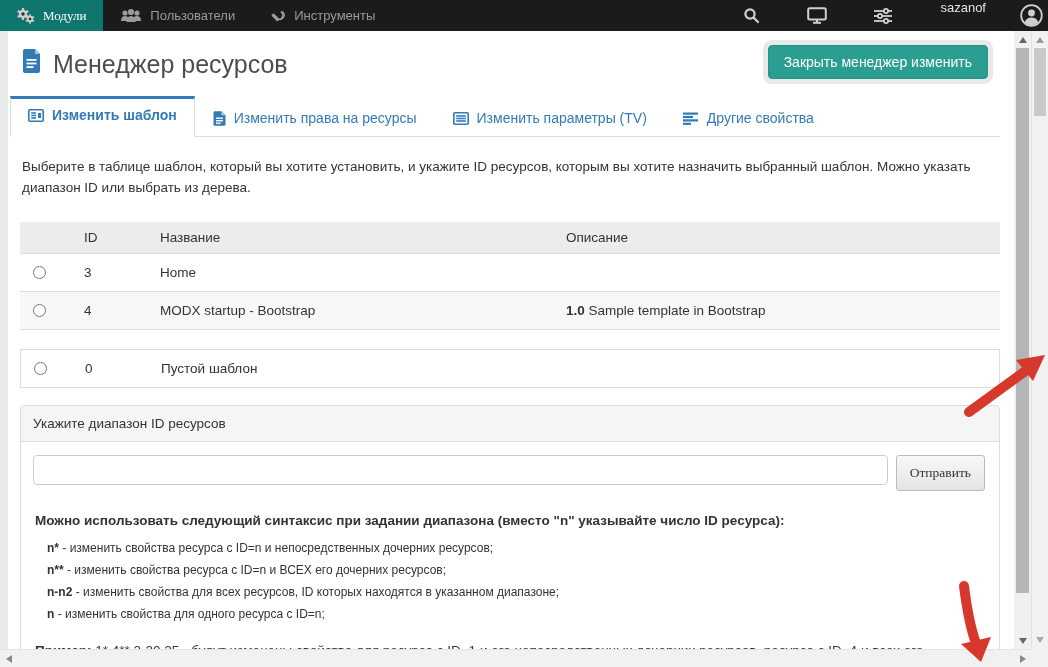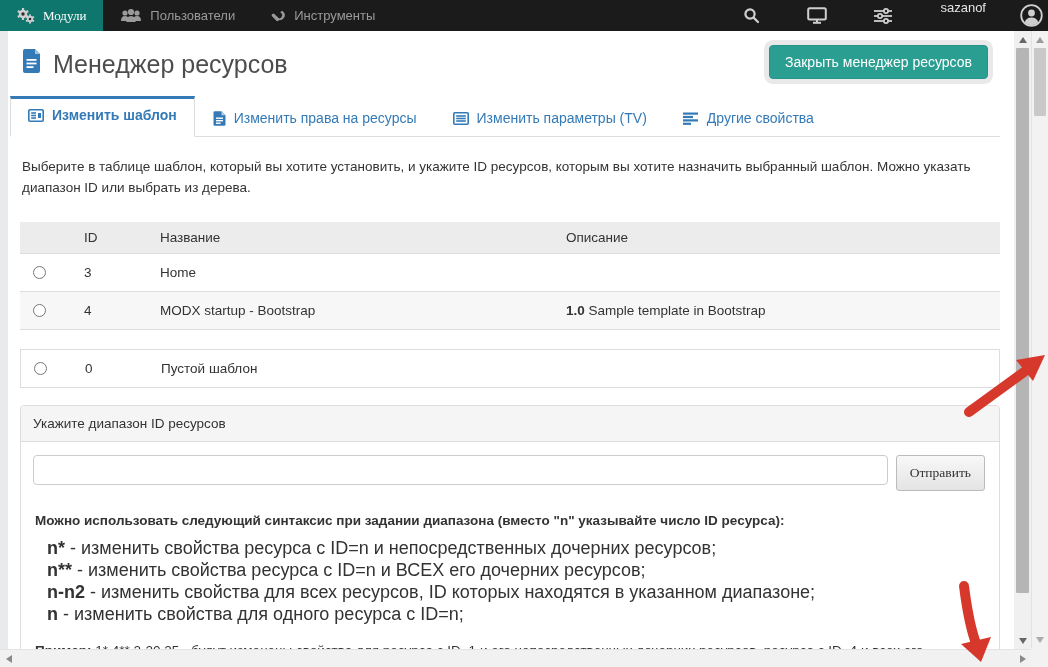--- a/index.html
+++ b/index.html
@@ -42,21 +42,21 @@
 
   
   .panel{border:1px solid #ddd;border-radius:4px 4px 0 0;margin-top:17px;background:#fff;}
   .panel-heading{background:#f5f5f5;border-bottom:1px solid #ddd;padding:10px 12px;font-size:13.5px;color:#333;border-radius:4px 4px 0 0;}
   .panel-body{padding:13px 14px 30px 12px;}
   .input-row{display:flex;gap:8px;}
   .range-input{flex:1;height:28px;border:1px solid #ccc;border-radius:4px;padding:0 8px;font-size:13px;font-family:inherit;background:#fff;}
   .btn-submit{height:36px;padding:0 13px;background:linear-gradient(#f8f8f8,#e4e4e4);border:1px solid #bbb;border-radius:3px;font-size:13.5px;color:#333;cursor:pointer;font-family:Liberation Serif, serif;}
   .syntax-head{font-size:13.5px;font-weight:bold;margin:22px 2px 0 2px;}
   .syntax-list{margin-top:9px;padding-left:14px;}
-  .syntax-item{font-size:18px;line-height:22px;color:#333;}
+  .syntax-item{font-size:12px;line-height:22px;color:#333;}
   .syntax-item b{font-weight:bold;}
   .example{font-size:13.5px;line-height:21.5px;margin:15px 2px 0 2px;max-width:985px;}
   .example b{font-weight:bold;}
 
   
   .vsb-inner{position:absolute;top:31px;right:17px;width:17px;bottom:18px;background:#f0f0f0;z-index:40;}
   .vsb-outer{position:absolute;top:31px;right:0;width:17px;bottom:19px;background:#f2f2f2;border-left:1px solid #e2e2e2;box-sizing:border-box;z-index:40;}
   .outer-corner{position:absolute;right:0;bottom:0;width:17px;height:19px;background:#f2f2f2;z-index:40;}
   .hsb{position:absolute;left:0;bottom:0;height:18px;width:1031px;background:#f1f1f1;border-top:1px solid #e3e3e3;box-sizing:border-box;z-index:40;}
   .sb-btn{position:absolute;left:0;width:100%;height:17px;display:flex;align-items:center;justify-content:center;cursor:pointer;}
@@ -171,21 +171,21 @@
           <svg width="19" height="24" viewBox="0 0 19 24">
             <path d="M1 2 a2 2 0 0 1 2-2 h10 l5 5 v17 a2 2 0 0 1 -2 2 h-13 a2 2 0 0 1 -2-2 z" fill="#337ab7"></path>
             <path d="M13 0 l5 5 h-5 z" fill="#9fc3e0"></path>
             <rect x="4.5" y="10" width="10" height="1.8" fill="#fff"></rect>
             <rect x="4.5" y="13.6" width="10" height="1.8" fill="#fff"></rect>
             <rect x="4.5" y="17.2" width="7" height="1.8" fill="#fff"></rect>
           </svg>
         </span>
         <span>Менеджер ресурсов</span>
       </div>
-      <button class="btn-close">Закрыть менеджер ресурсов</button>
+      <button class="btn-close">Закрыть менеджер изменить</button>
     </div>
 
     <div class="tabs">
       <div class="tab active">
         <span>
           <svg width="16" height="13" viewBox="0 0 16 13" fill="none" stroke="#337ab7" stroke-width="1.6">
             <rect x="0.8" y="0.8" width="14.4" height="11.4" rx="1"></rect>
             <line x1="3.2" y1="4" x2="8" y2="4"></line>
               <line x1="3.2" y1="6.5" x2="8" y2="6.5"></line>
               <line x1="3.2" y1="9" x2="8" y2="9"></line>

